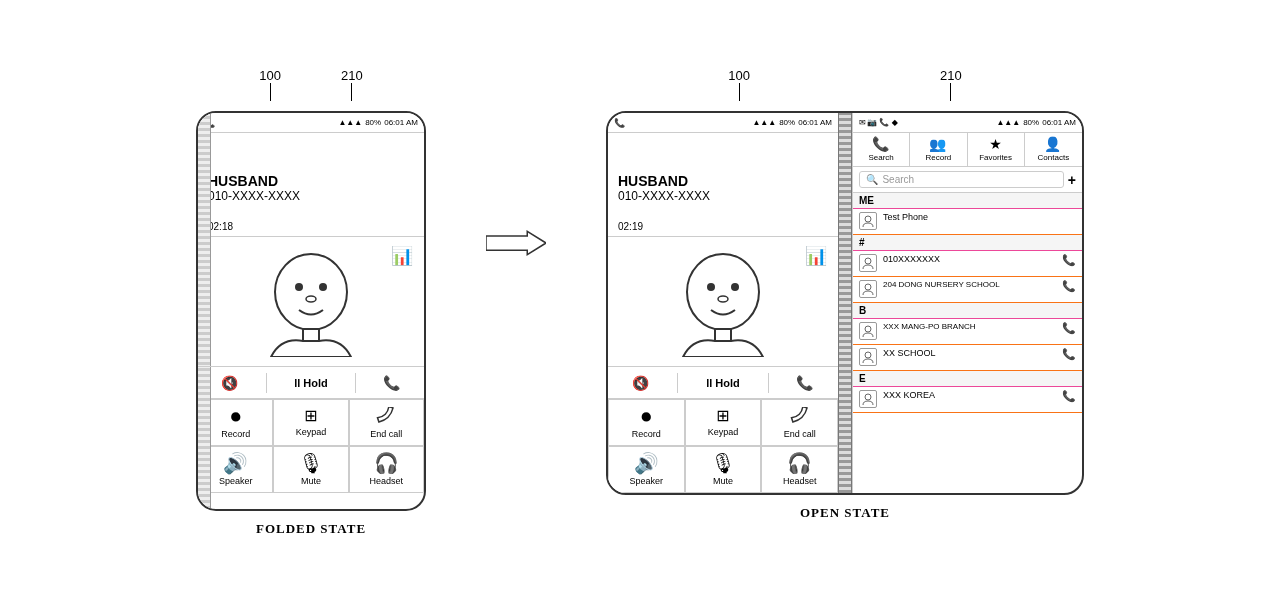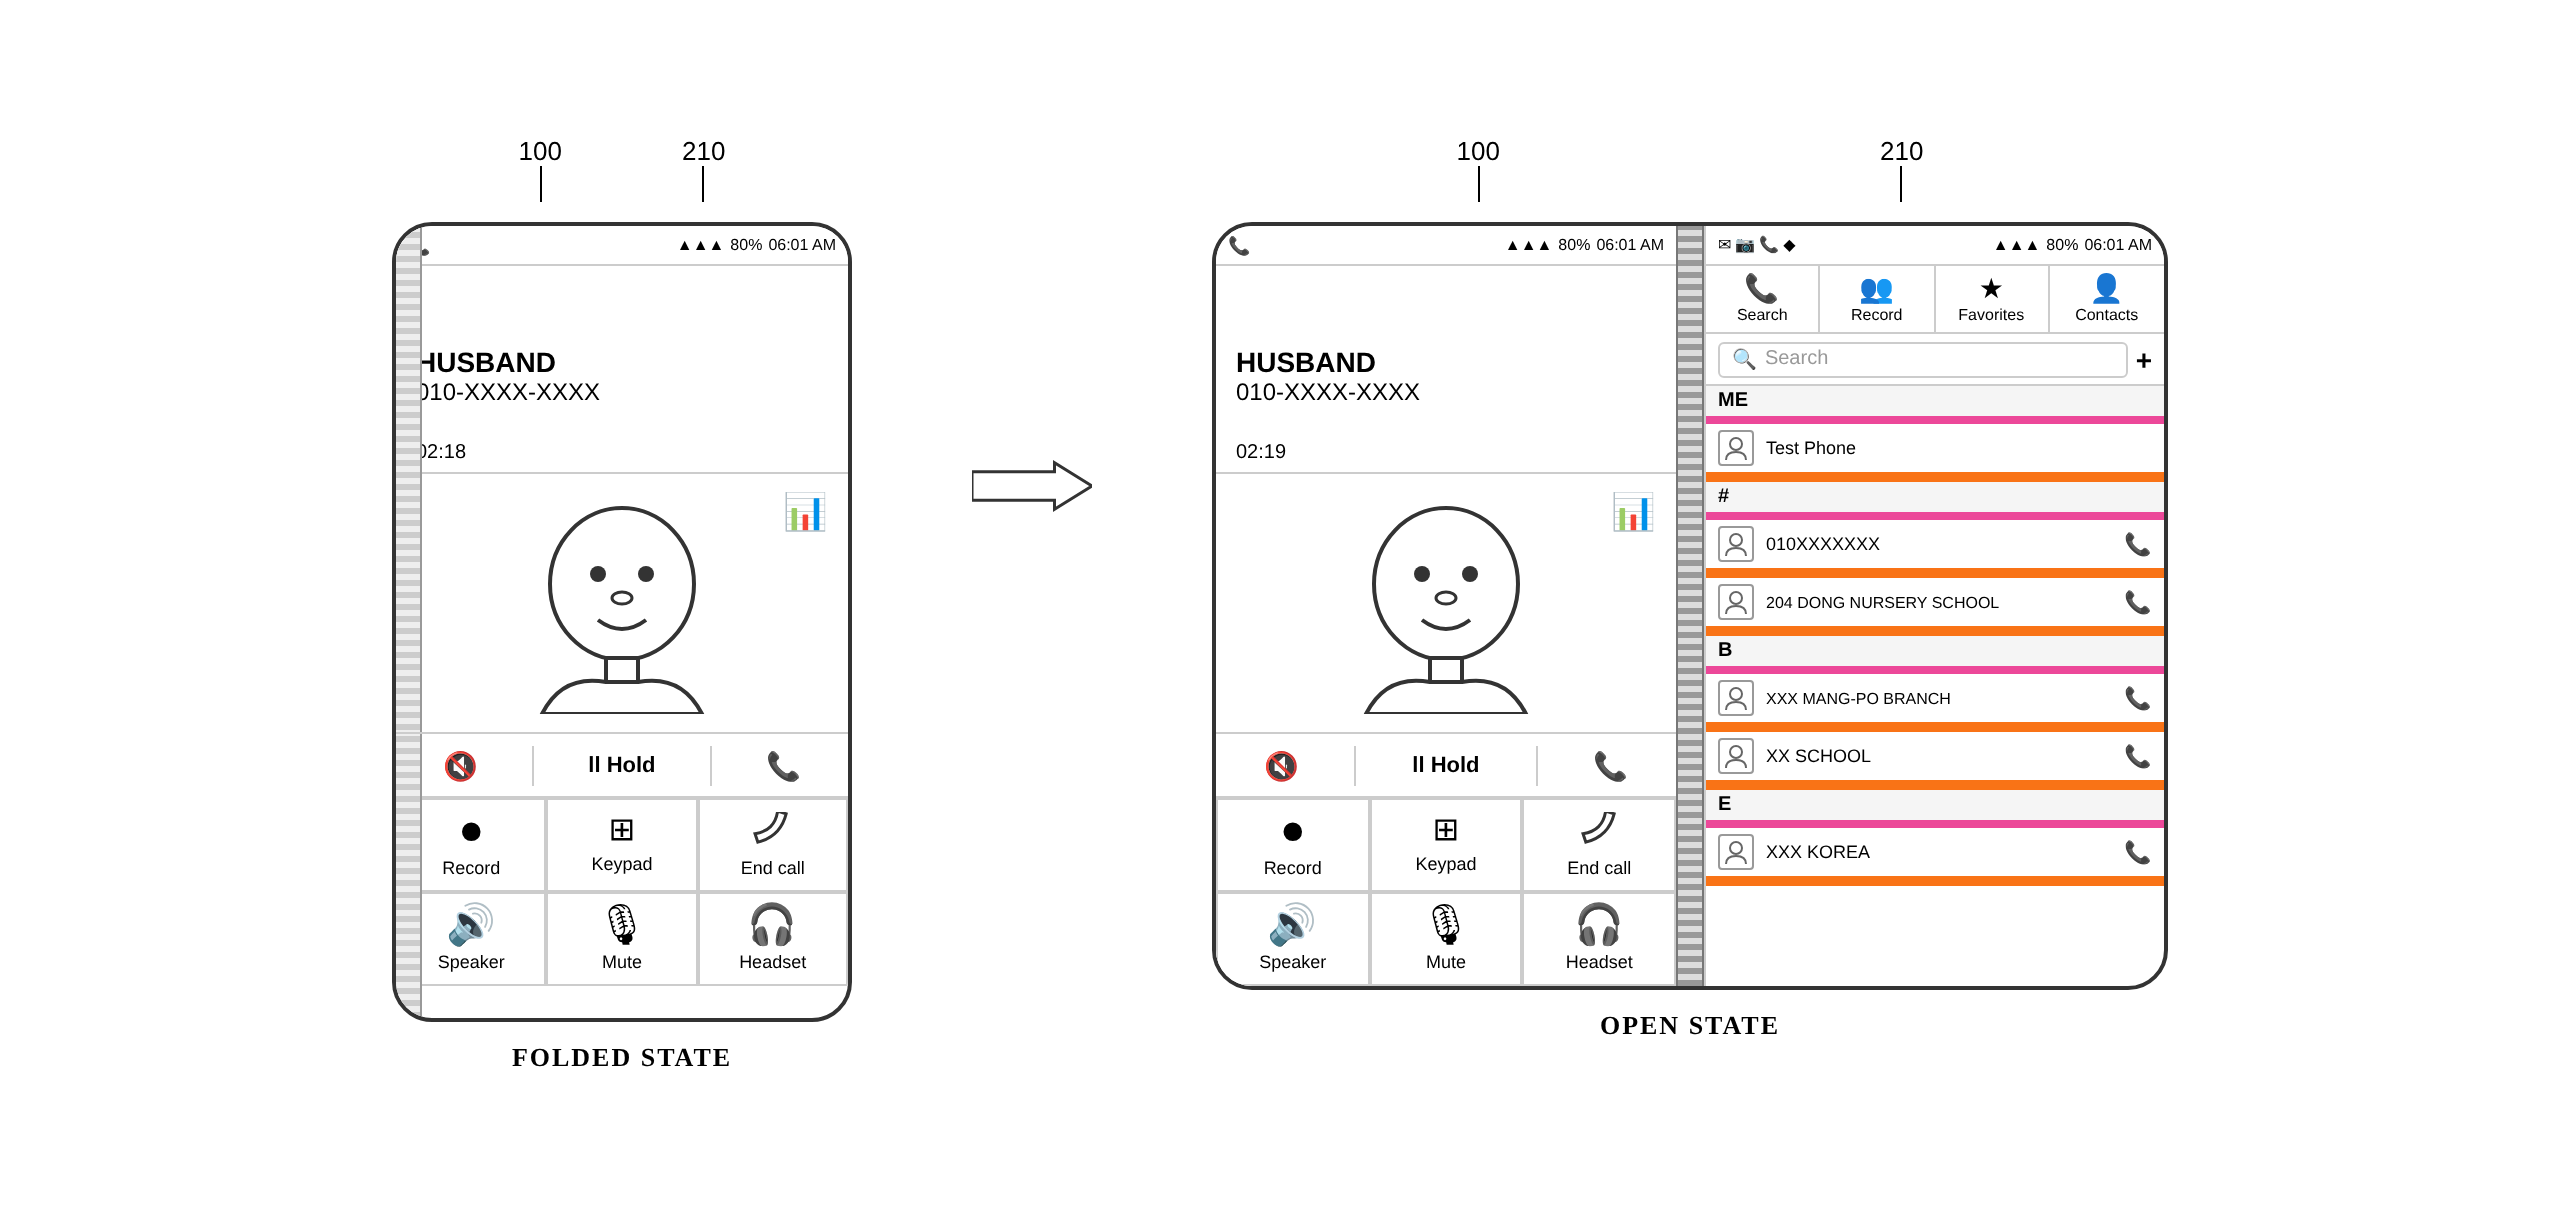--- a/index.html
+++ b/index.html
@@ -269,27 +269,26 @@
     
     .contact-list {
       flex: 1;
       overflow: hidden;
     }
     .section-header {
       padding: 2px 6px;
       font-size: 10px;
       font-weight: bold;
       background: #f5f5f5;
-      border-bottom: 4px solid #ec4899;
+      border-bottom: 1px solid #ec4899;
     }
     .contact-item {
       display: flex;
-      align-items: center;
       padding: 3px 6px;
-      border-bottom: 5px solid #f97316;
+      border-bottom: 1px solid #f97316;
       gap: 6px;
       cursor: pointer;
       min-height: 26px;
     }
     .contact-avatar-small {
       width: 18px;
       height: 18px;
       border: 1px solid #999;
       border-radius: 2px;
       display: flex;

